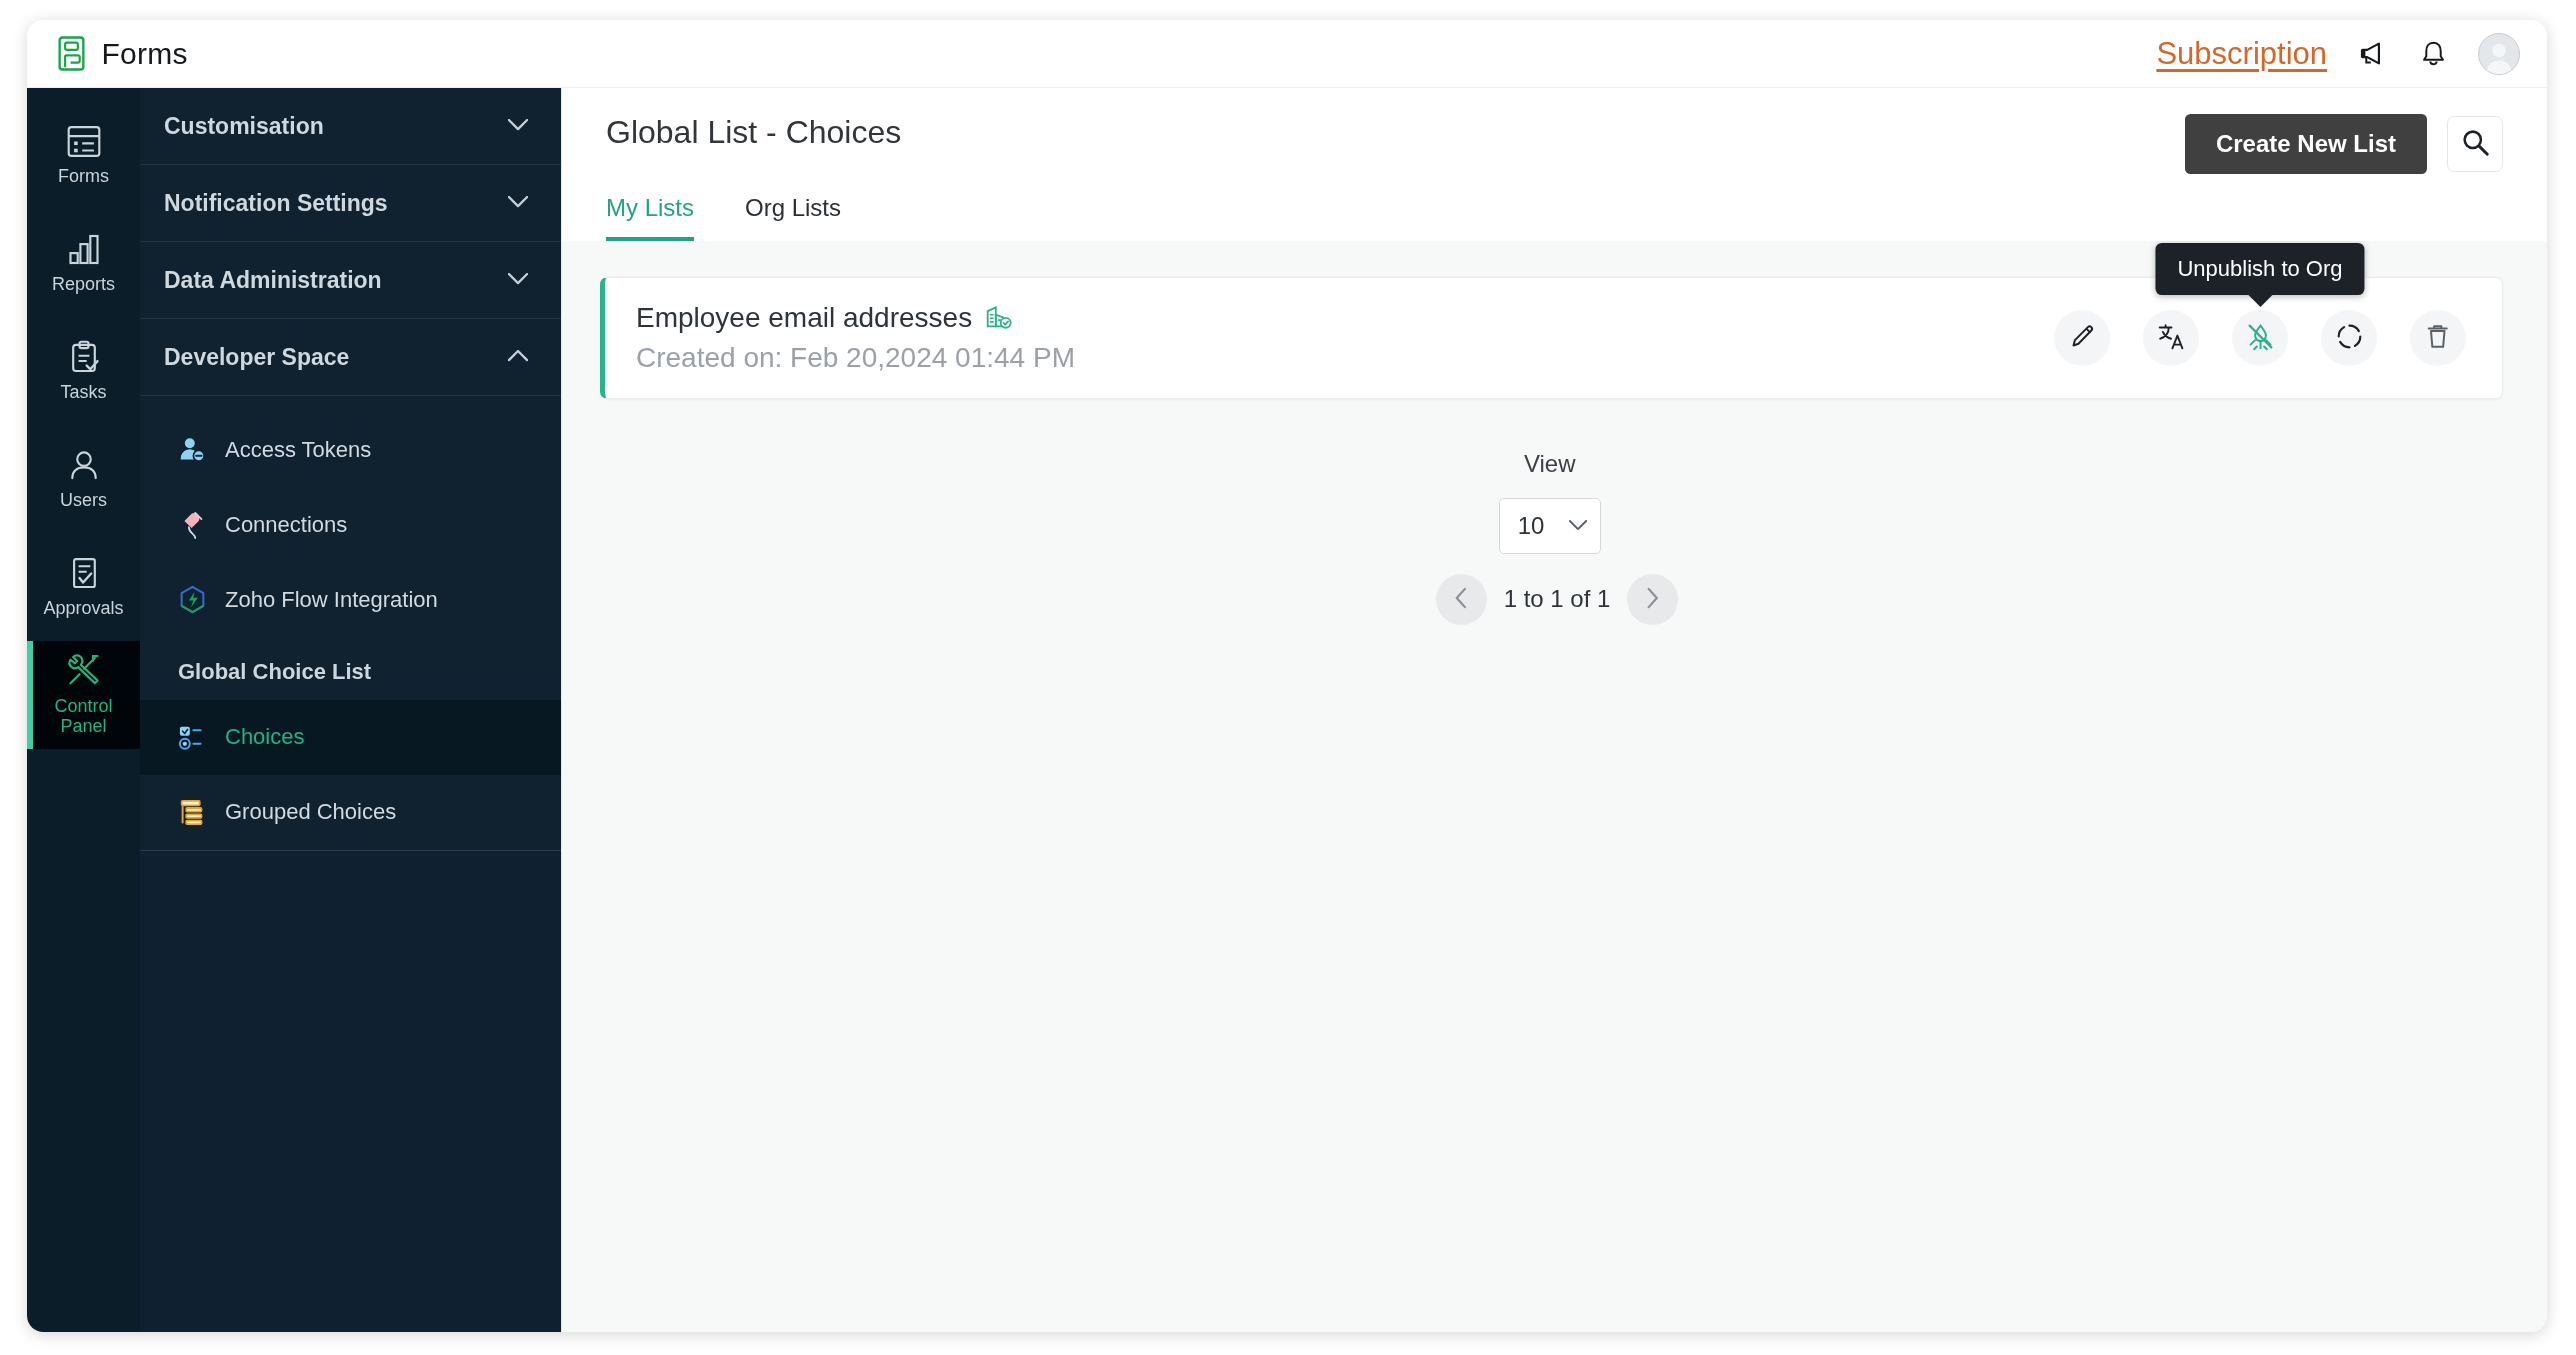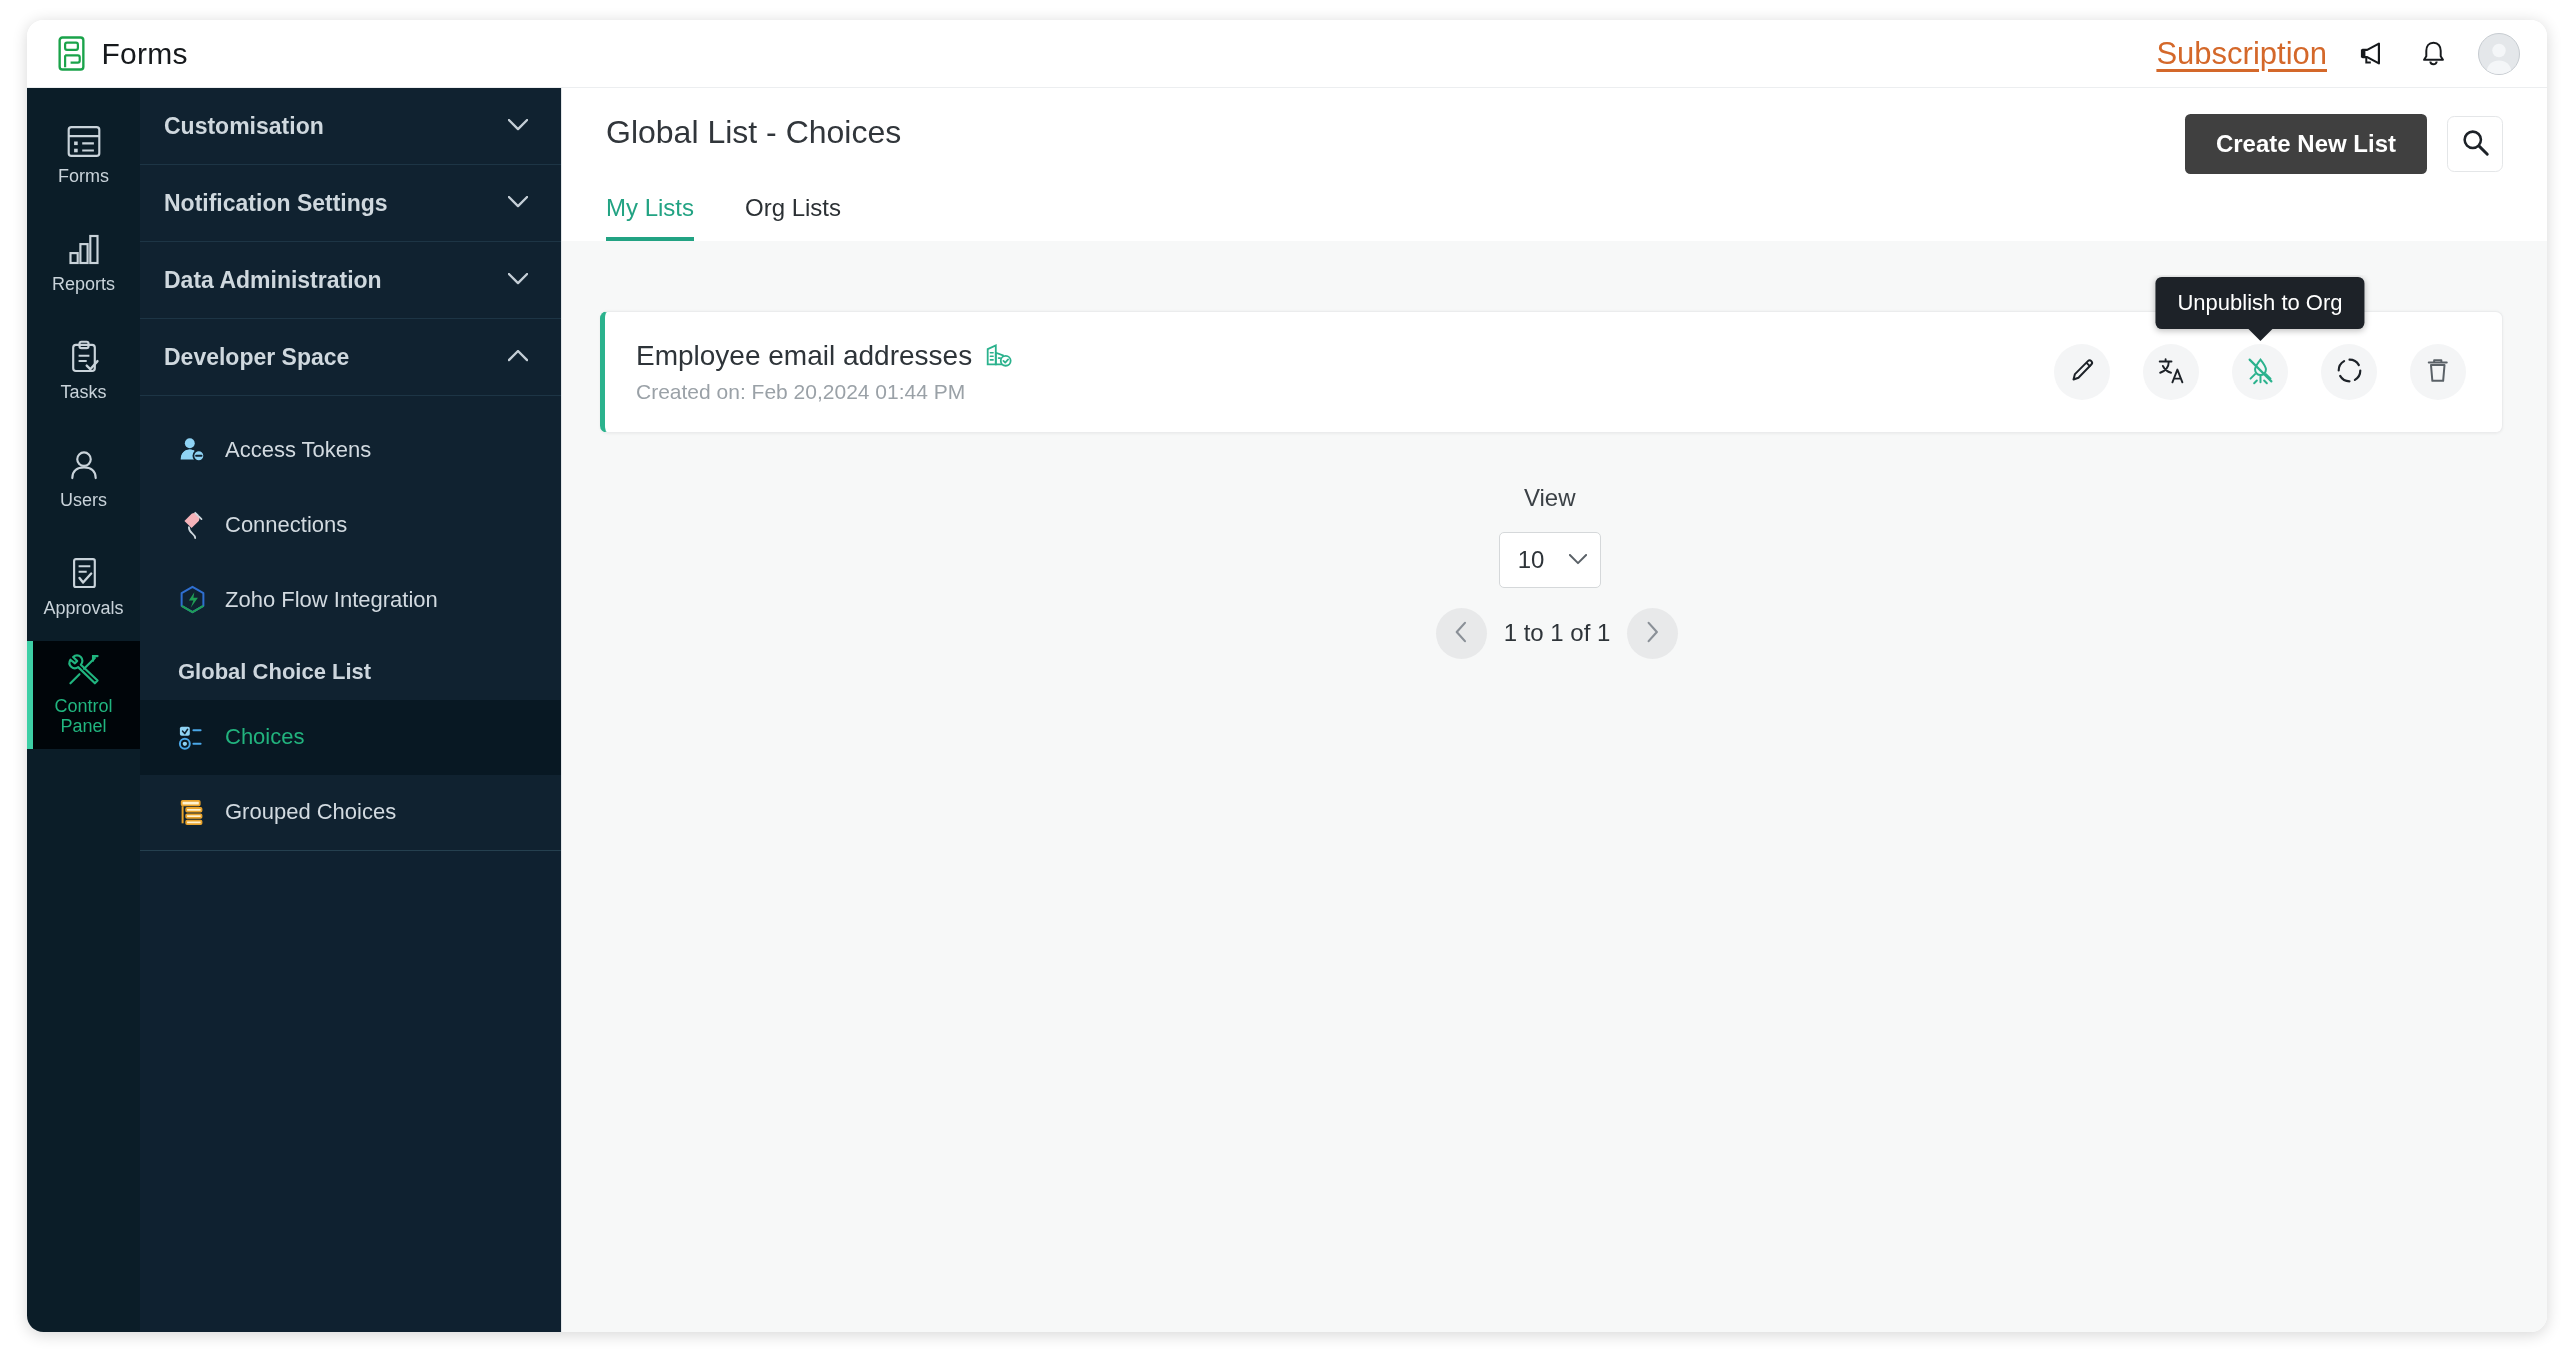--- a/index.html
+++ b/index.html
@@ -115,21 +115,20 @@
   }
   .sidebar-fill { flex: 1 1 auto; background: #0f2130; border-top: 0.9px solid #25404f; }
 
   
   .main {
     flex: 1 1 auto;
     display: flex; flex-direction: column;
     background: #f7f8f8;
     min-width: 0;
     position: relative;
-    gap: 34px;
   }
   .main-head {
     background: #ffffff;
     padding: 25.5px 44px 0 44px;
     flex: 0 0 auto;
     position: relative;
   }
   .main-head-row { display: flex; align-items: flex-start; }
   .page-title { font-size: 32px; color: #31363b; font-weight: normal; }
   .head-actions { margin-left: auto; display: flex; align-items: center; gap: 20px; }
@@ -163,21 +162,21 @@
     border-left: 5.5px solid #2bb28d;
     border-radius: 7.3px;
     height: 122px;
     display: flex; align-items: center;
     padding: 0 36px 0 31px;
     box-shadow: 0 0.9px 2.7px rgba(0,0,0,0.05);
   }
   .list-card-texts { display: flex; flex-direction: column; gap: 7.3px; }
   .list-title-row { display: flex; align-items: center; gap: 12.8px; }
   .list-title { font-size: 28px; color: #2e3439; }
-  .list-sub { font-size: 21px; color: #9aa1a7; }
+  .list-sub { font-size: 28px; color: #9aa1a7; }
   .card-actions { margin-left: auto; display: flex; align-items: center; gap: 33px; position: relative; }
   .circle-btn {
     width: 56px; height: 56px; border-radius: 50%;
     background: #f4f5f6;
     display: flex; align-items: center; justify-content: center;
     cursor: pointer;
   }
 
   .tooltip {
     position: absolute;

